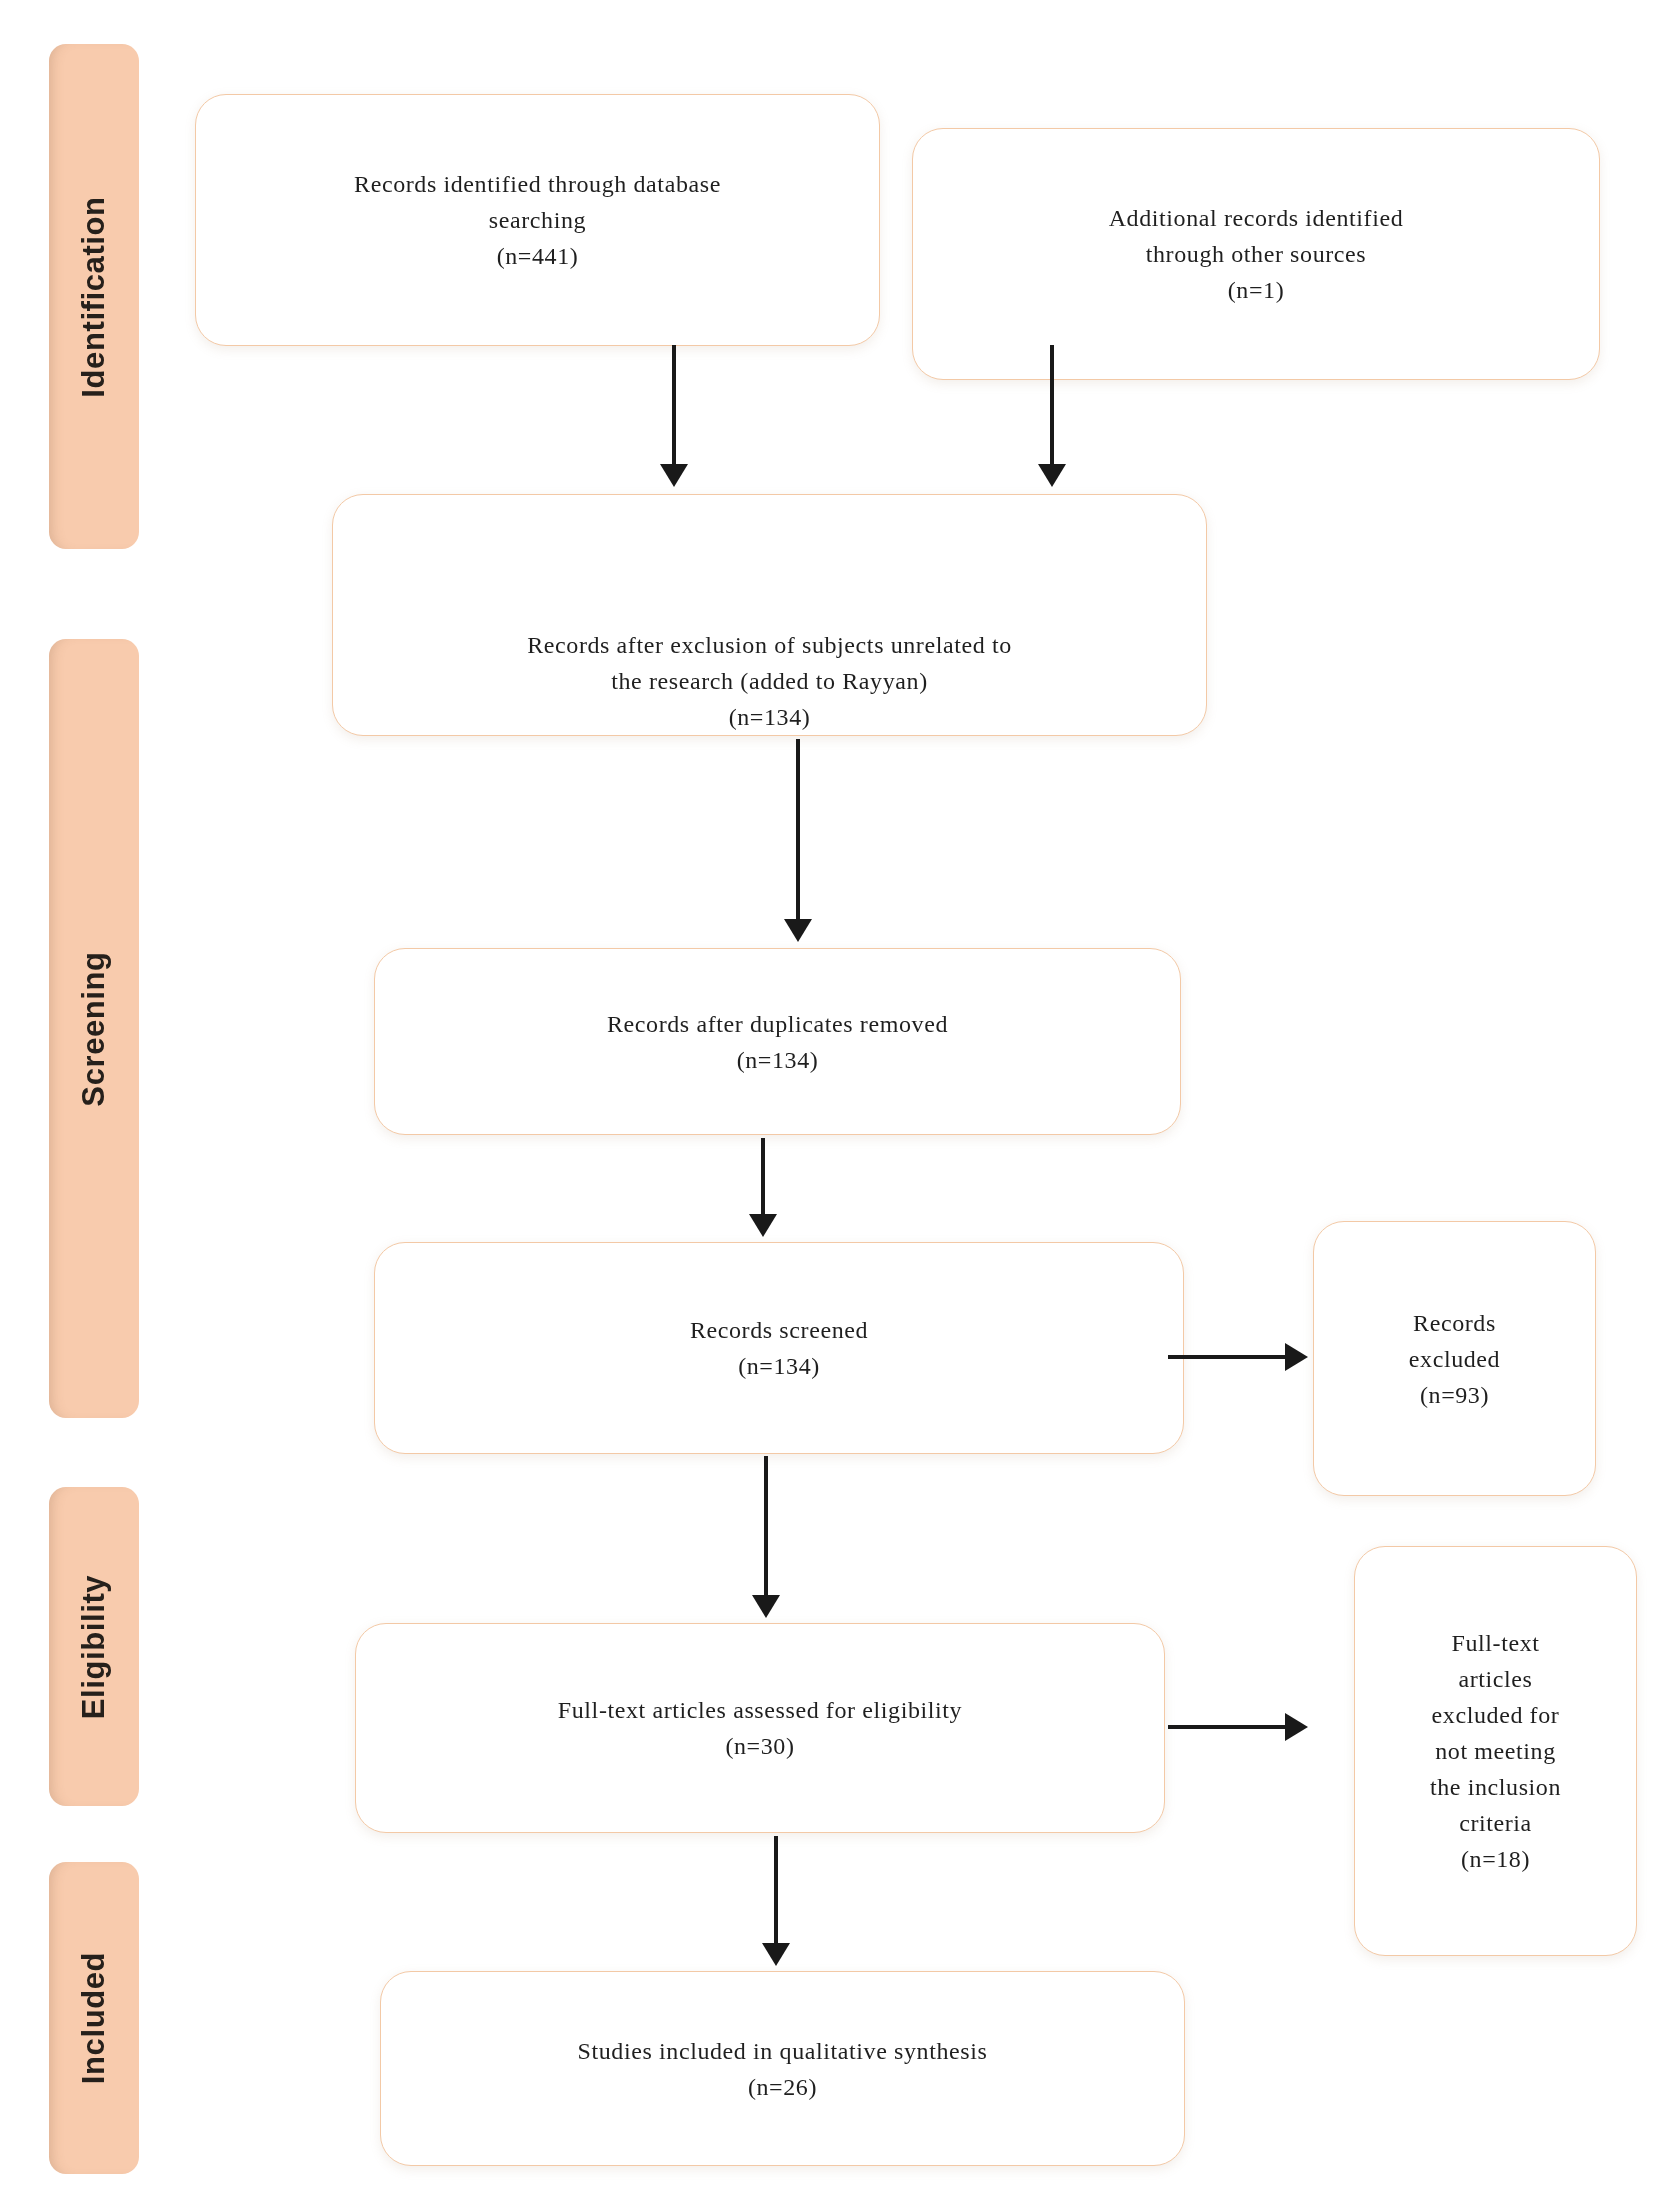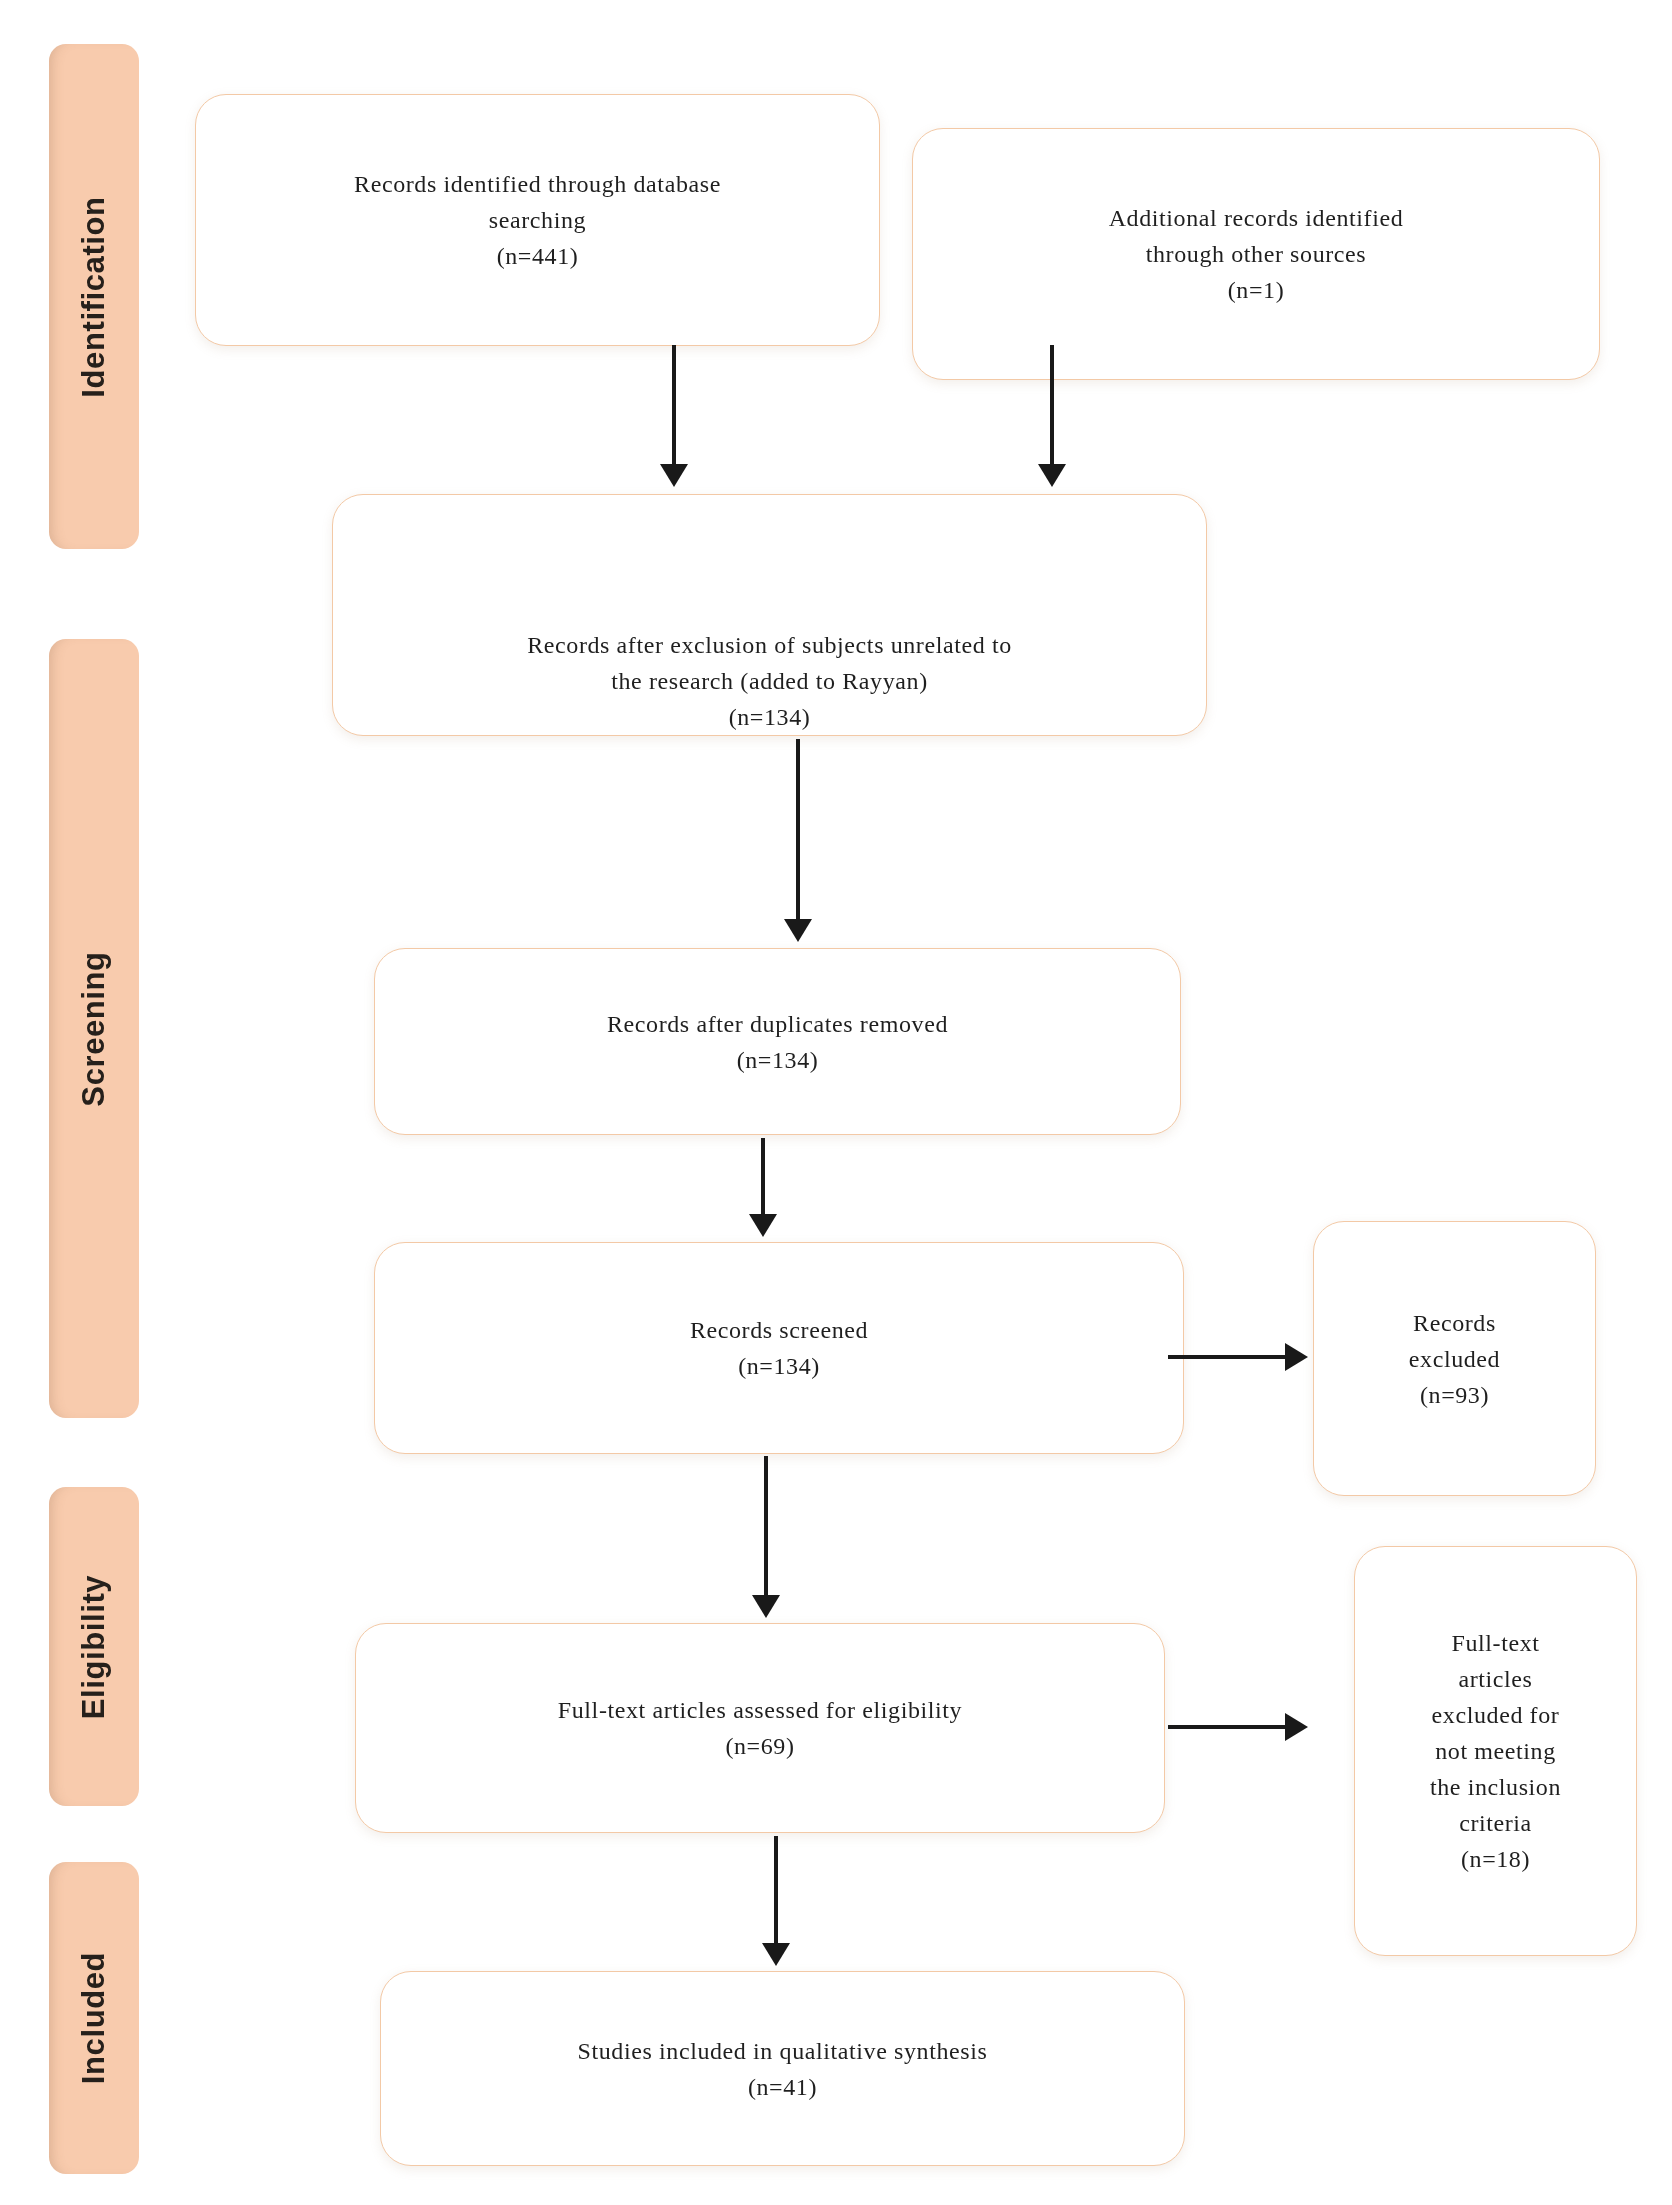--- a/index.html
+++ b/index.html
@@ -155,34 +155,34 @@
     <p class="ftext">Records screened
 (n=134)</p>
   </div>
   <div class="fbox boxA">
     <p class="ftext">Records
 excluded
 (n=93)</p>
   </div>
   <div class="fbox box6">
     <p class="ftext">Full-text articles assessed for eligibility
-(n=69)</p>
+(n=30)</p>
   </div>
   <div class="fbox boxB">
     <p class="ftext">Full-text
 articles
 excluded for
 not meeting
 the inclusion
 criteria
 (n=18)</p>
   </div>
   <div class="fbox box7">
     <p class="ftext">Studies included in qualitative synthesis
-(n=41)</p>
+(n=26)</p>
   </div>
 
   <div class="varrow a1">
     <span class="vshaft"></span>
     <span class="vhead"></span>
   </div>
   <div class="varrow a2">
     <span class="vshaft"></span>
     <span class="vhead"></span>
   </div>

